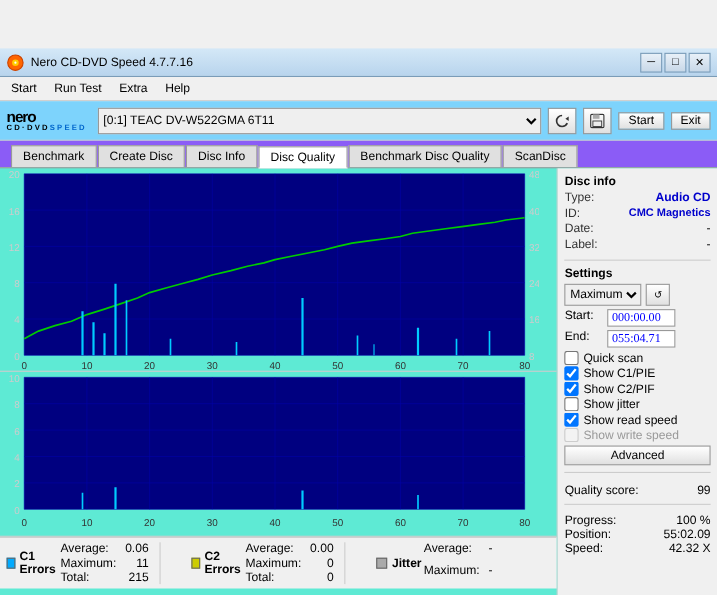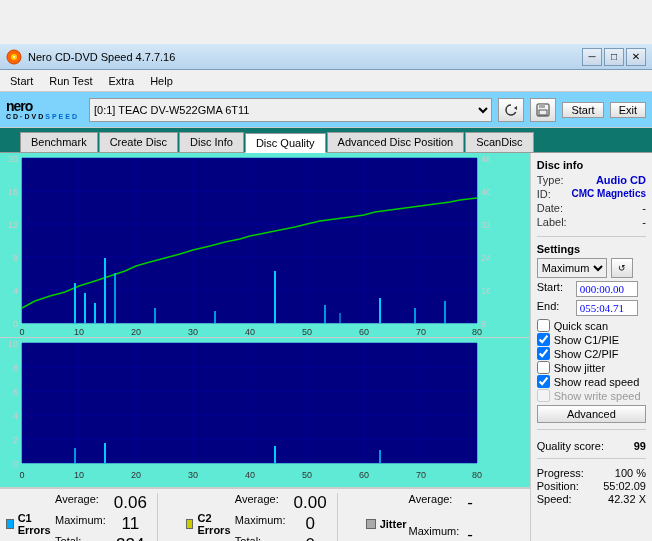--- a/index.html
+++ b/index.html
@@ -27,21 +27,21 @@
     
     .toolbar { display: flex; align-items: center; padding: 4px 6px; gap: 6px; background: #7dd3fc; border-bottom: 1px solid #ccc; height: 36px; }
     .nero-logo { display: flex; flex-direction: column; line-height: 1; margin-right: 4px; }
     .nero-top { color: #000; font-weight: bold; font-size: 13px; }
     .nero-bottom { color: #000; font-size: 7px; letter-spacing: 1px; }
     .drive-select { flex: 1; height: 24px; font-size: 11px; border: 1px solid #999; }
     .toolbar-btn { height: 16px; padding: 0 8px; border: 1px solid #999; background: linear-gradient(to bottom, #fff, #e0e0e0); cursor: pointer; font-size: 11px; }
     .toolbar-icon-btn { width: 26px; height: 24px; border: 1px solid #999; background: linear-gradient(to bottom, #fff, #e0e0e0); cursor: pointer; display: flex; align-items: center; justify-content: center; font-size: 12px; }
     
     
-    .tabs { display: flex; padding: 4px 20px 0; background: #0f766e; gap: 1px; }
+    .tabs { display: flex; padding: 4px 10px 0; background: #8b5cf6; gap: 1px; }
     .tab { padding: 3px 10px; border: 1px solid #999; border-bottom: none; background: #e0e0e0; cursor: pointer; font-size: 11px; }
     .tab.active { background: #fff; border-bottom: 1px solid #fff; z-index: 1; position: relative; top: 1px; }
     
     
     .content { display: flex; flex: 1; border-top: 1px solid #999; background: #5eead4; }
     
     
     .charts-area { flex: 1; display: flex; flex-direction: column; border-right: 1px solid #ccc; }
     
     
@@ -52,42 +52,42 @@
     
     .stats-bar { padding: 4px 6px; background: #f0f0f0; border-top: 1px solid #ccc; }
     .stats-row { display: flex; gap: 0; }
     .stats-col { display: flex; flex-direction: row; gap: 2px; padding-right: 10px; border-right: 1px solid #ccc; margin-right: 28px; min-width: 130px; }
     .stats-col:last-child { border-right: none; }
     .stats-header { display: flex; align-items: center; gap: 4px; }
     .stats-color-box { width: 10px; height: 10px; border: 1px solid #666; }
     .stats-label { font-size: 11px; font-weight: bold; }
     .stats-grid { display: grid; grid-template-columns: auto auto; gap: 1px 8px; }
     .stats-key { font-size: 11px; }
-    .stats-val { font-size: 17px; text-align: center; }
+    .stats-val { font-size: 11px; text-align: right; }
     
     
     .right-panel { width: 155px; padding: 6px; display: flex; flex-direction: column; gap: 4px; background: #f0f0f0; }
     .panel-title { font-weight: bold; font-size: 11px; margin-bottom: 3px; }
     .panel-row { display: flex; justify-content: space-between; font-size: 11px; margin-bottom: 2px; }
     .panel-label { color: #333; }
     .panel-value { color: #0000cc; font-weight: bold; }
     .panel-value-plain { color: #000; }
     .settings-row { display: flex; gap: 4px; margin-bottom: 3px; }
     .settings-select { width: 70px; height: 20px; font-size: 11px; border: 1px solid #999; }
     
     .time-label { font-size: 11px; width: 35px; }
     .time-value { border: 1px solid #999; background: #fff; padding: 1px 3px; font-size: 11px; color: #0000ff; width: 62px; font-family: Liberation Serif, serif; }
     
     .checkbox-row { display: flex; align-items: center; gap: 4px; font-size: 11px; margin-bottom: 1px; }
     .checkbox-row.disabled { color: #999; }
     
     .advanced-btn { width: 100%; padding: 2px; border: 1px solid #999; background: linear-gradient(to bottom, #fff, #e0e0e0); cursor: pointer; font-size: 11px; margin-top: 2px; }
     
     .quality-row { display: flex; justify-content: space-between; font-size: 11px; margin-top: 4px; }
-    .quality-score { font-weight: bold; color: #000; }
+    .quality-score { font-weight: normal; color: #000; }
     
     .progress-section { margin-top: 2px; }
     .progress-row { display: flex; justify-content: space-between; font-size: 11px; margin-bottom: 1px; }
     
     svg { display: block; }
   </style>
 </head>
 <body>
 
 <div class="title-bar">
@@ -140,21 +140,21 @@
     </button>
     <button class="toolbar-btn">Start</button>
     <button class="toolbar-btn">Exit</button>
   </div>
 
   <div class="tabs">
     <div class="tab">Benchmark</div>
     <div class="tab">Create Disc</div>
     <div class="tab">Disc Info</div>
     <div class="tab active">Disc Quality</div>
-    <div class="tab">Advanced Disc Position</div>
+    <div class="tab">Benchmark Disc Quality</div>
     <div class="tab">ScanDisc</div>
   </div>
 
   <div class="content">
 
     <div class="charts-area">
 
       <div class="chart-container chart-upper">
         <svg width="490" height="185">
 
@@ -272,21 +272,21 @@
             <div class="stats-header">
               <div class="stats-color-box" style="background:#00aaff;"></div>
               <span class="stats-label">C1 Errors</span>
             </div>
             <div class="stats-grid">
               <span class="stats-key">Average:</span>
               <span class="stats-val">0.06</span>
               <span class="stats-key">Maximum:</span>
               <span class="stats-val">11</span>
               <span class="stats-key">Total:</span>
-              <span class="stats-val">224</span>
+              <span class="stats-val">215</span>
             </div>
           </div>
 
           <div class="stats-col">
             <div class="stats-header">
               <div class="stats-color-box" style="background:#cccc00;"></div>
               <span class="stats-label">C2 Errors</span>
             </div>
             <div class="stats-grid">
               <span class="stats-key">Average:</span>

